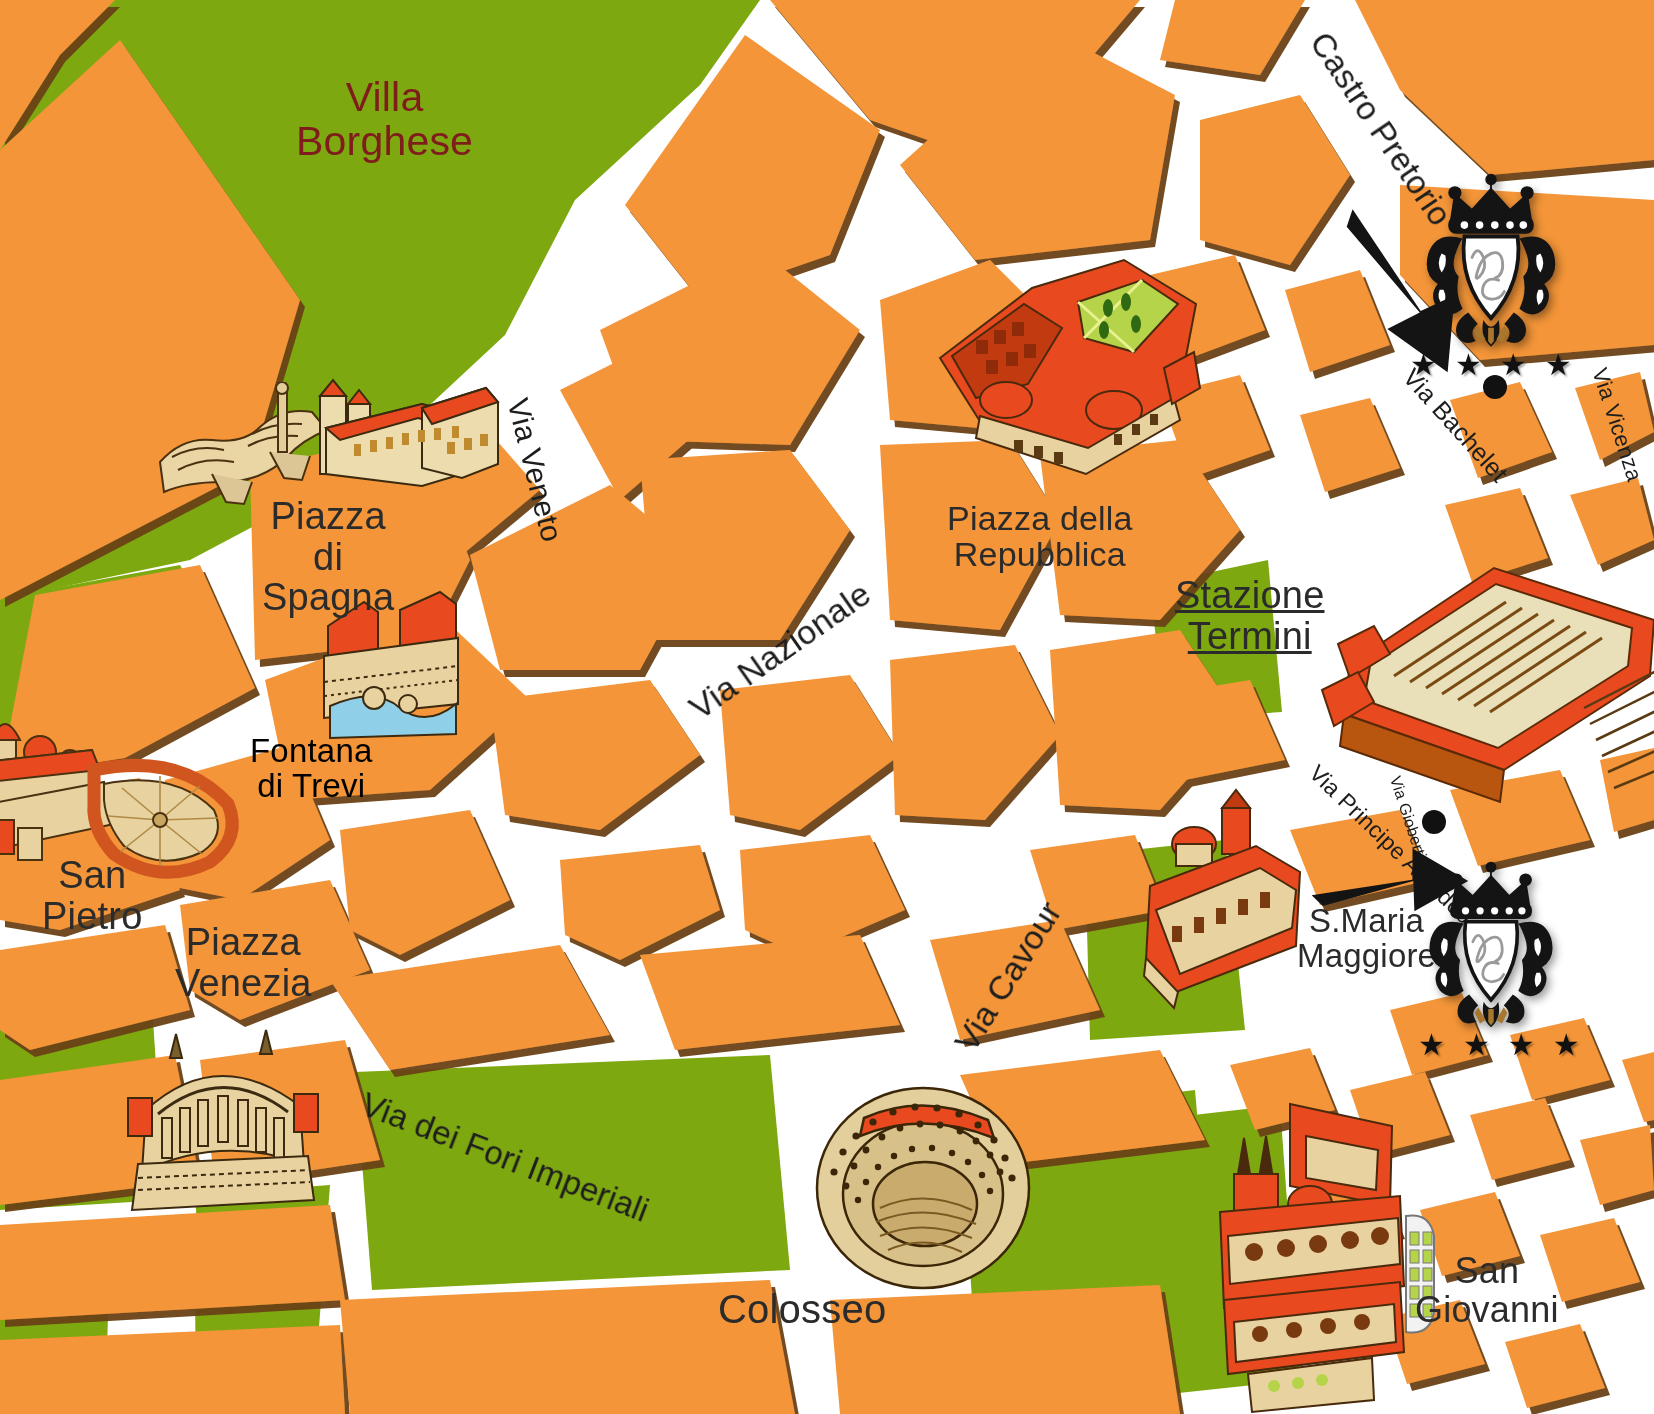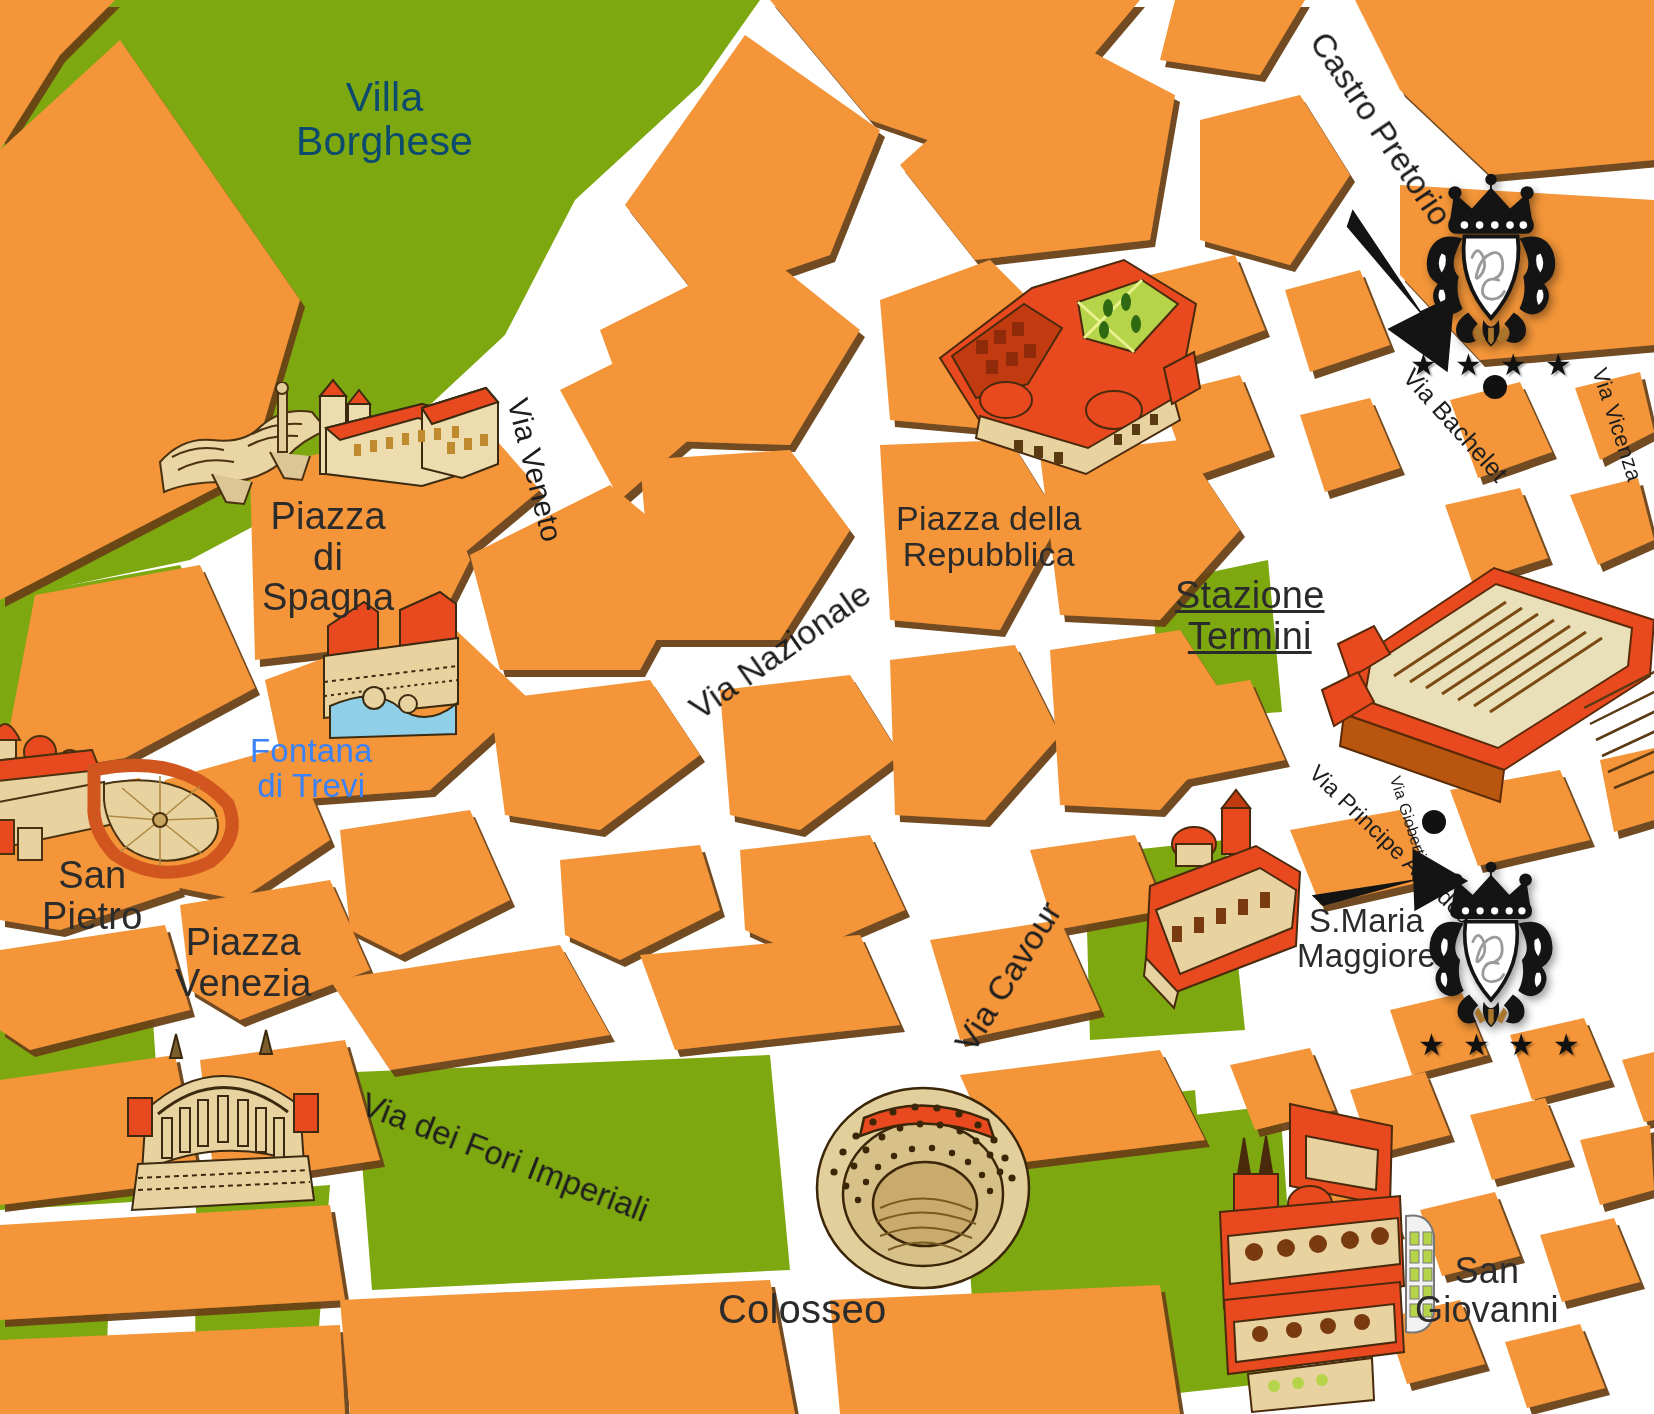--- a/index.html
+++ b/index.html
@@ -19,22 +19,22 @@
 
   
   .lbl{
     position:absolute;
     white-space:pre;
     line-height:1.07;
     color:#2b2b2b;
     font-weight:400;
     letter-spacing:.2px;
   }
-  .lbl.park{color:#0c4a6e;}
-  .lbl.brown{color:#3b82f6;}
+  .lbl.park{color:#7f1d1d;}
+  .lbl.brown{color:#000000;}
   .lbl.ctr{text-align:center;transform-origin:50% 50%;}
   .lbl.street{color:#1d1d1d;transform-origin:0 50%;}
 
   
   .crest{position:absolute;transform-origin:50% 50%;}
   .stars{position:absolute;display:flex;gap:18px;font-size:30px;line-height:1;color:#111;
          text-shadow:2px 2px 2px rgba(0,0,0,.35);}
   .dot{position:absolute;border-radius:50%;background:#111;}
   .arrow{position:absolute;transform-origin:50% 50%;}
 
@@ -517,21 +517,21 @@
   <div id="place-label-layer">
       <div class="lbl ctr" style="left: 262px; top: 496px; font-size: 38px;">Piazza
 di
 Spagna</div>
       <div class="lbl brown ctr" style="left: 250px; top: 733px; font-size: 33px;">Fontana
 di Trevi</div>
       <div class="lbl ctr" style="left: 42px; top: 855px; font-size: 38px;">San
 Pietro</div>
       <div class="lbl ctr" style="left: 175px; top: 922px; font-size: 38px;">Piazza
 Venezia</div>
-      <div class="lbl ctr" style="left: 896px; top: 500px; font-size: 34px;">Piazza della
+      <div class="lbl ctr" style="left: 947px; top: 500px; font-size: 34px;">Piazza della
 Repubblica</div>
       <div class="lbl ctr" style="left: 1175px; top: 575px; font-size: 38px; text-decoration: underline;">Stazione
 Termini</div>
       <div class="lbl ctr" style="left: 1297px; top: 903px; font-size: 33px;">S.Maria
 Maggiore</div>
       <div class="lbl ctr" style="left: 718px; top: 1250px; font-size: 40px; margin-top: 38px;">Colosseo</div>
       <div class="lbl ctr" style="left: 1415px; top: 1252px; font-size: 36px;">San
 Giovanni</div>
     </div>
   <div id="street-label-layer">

